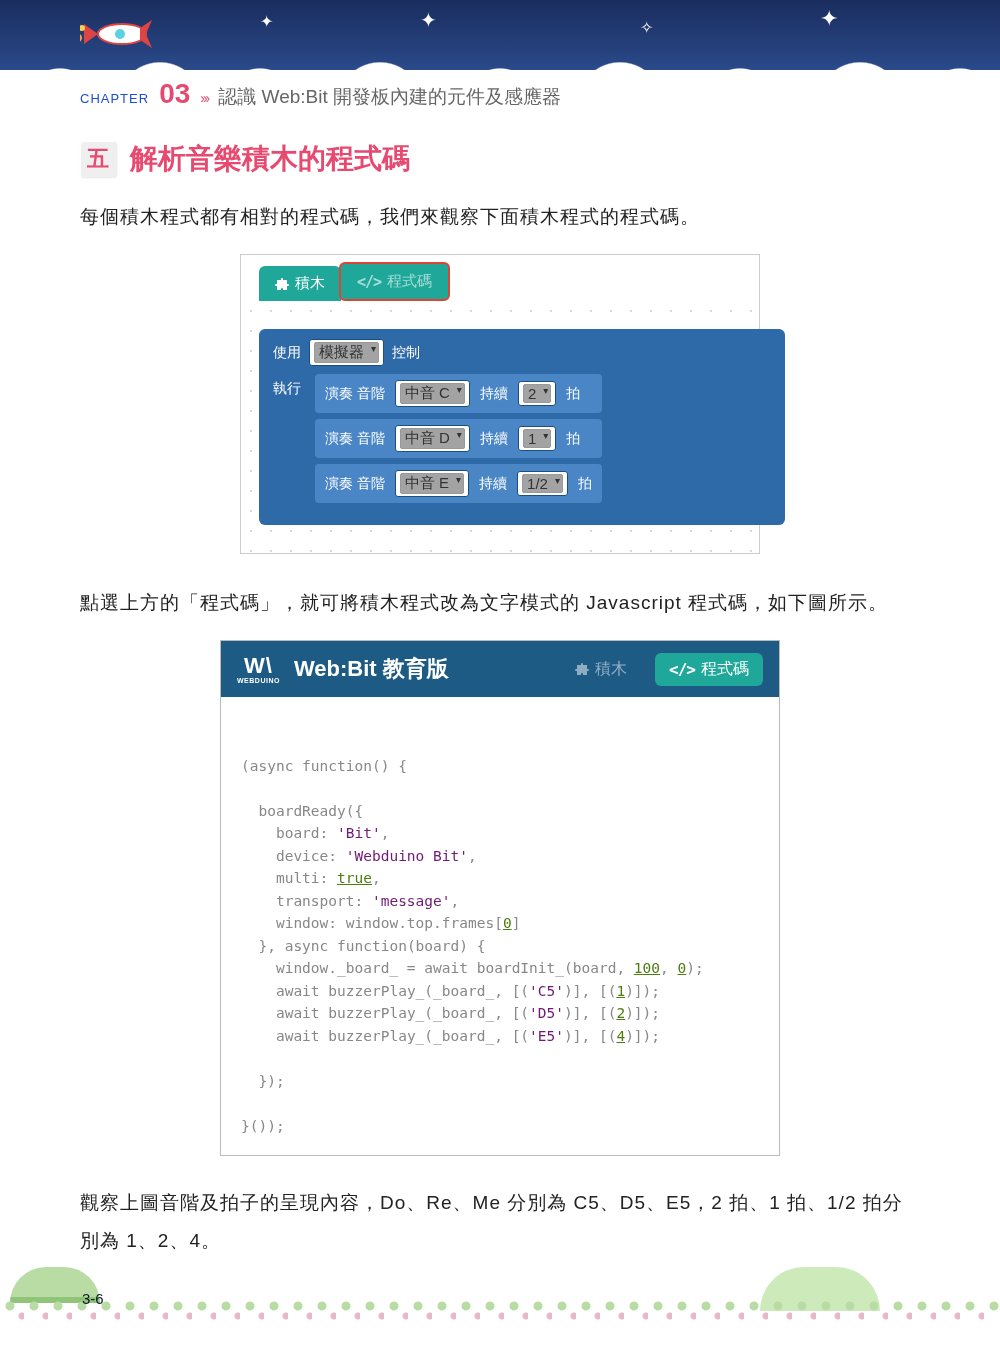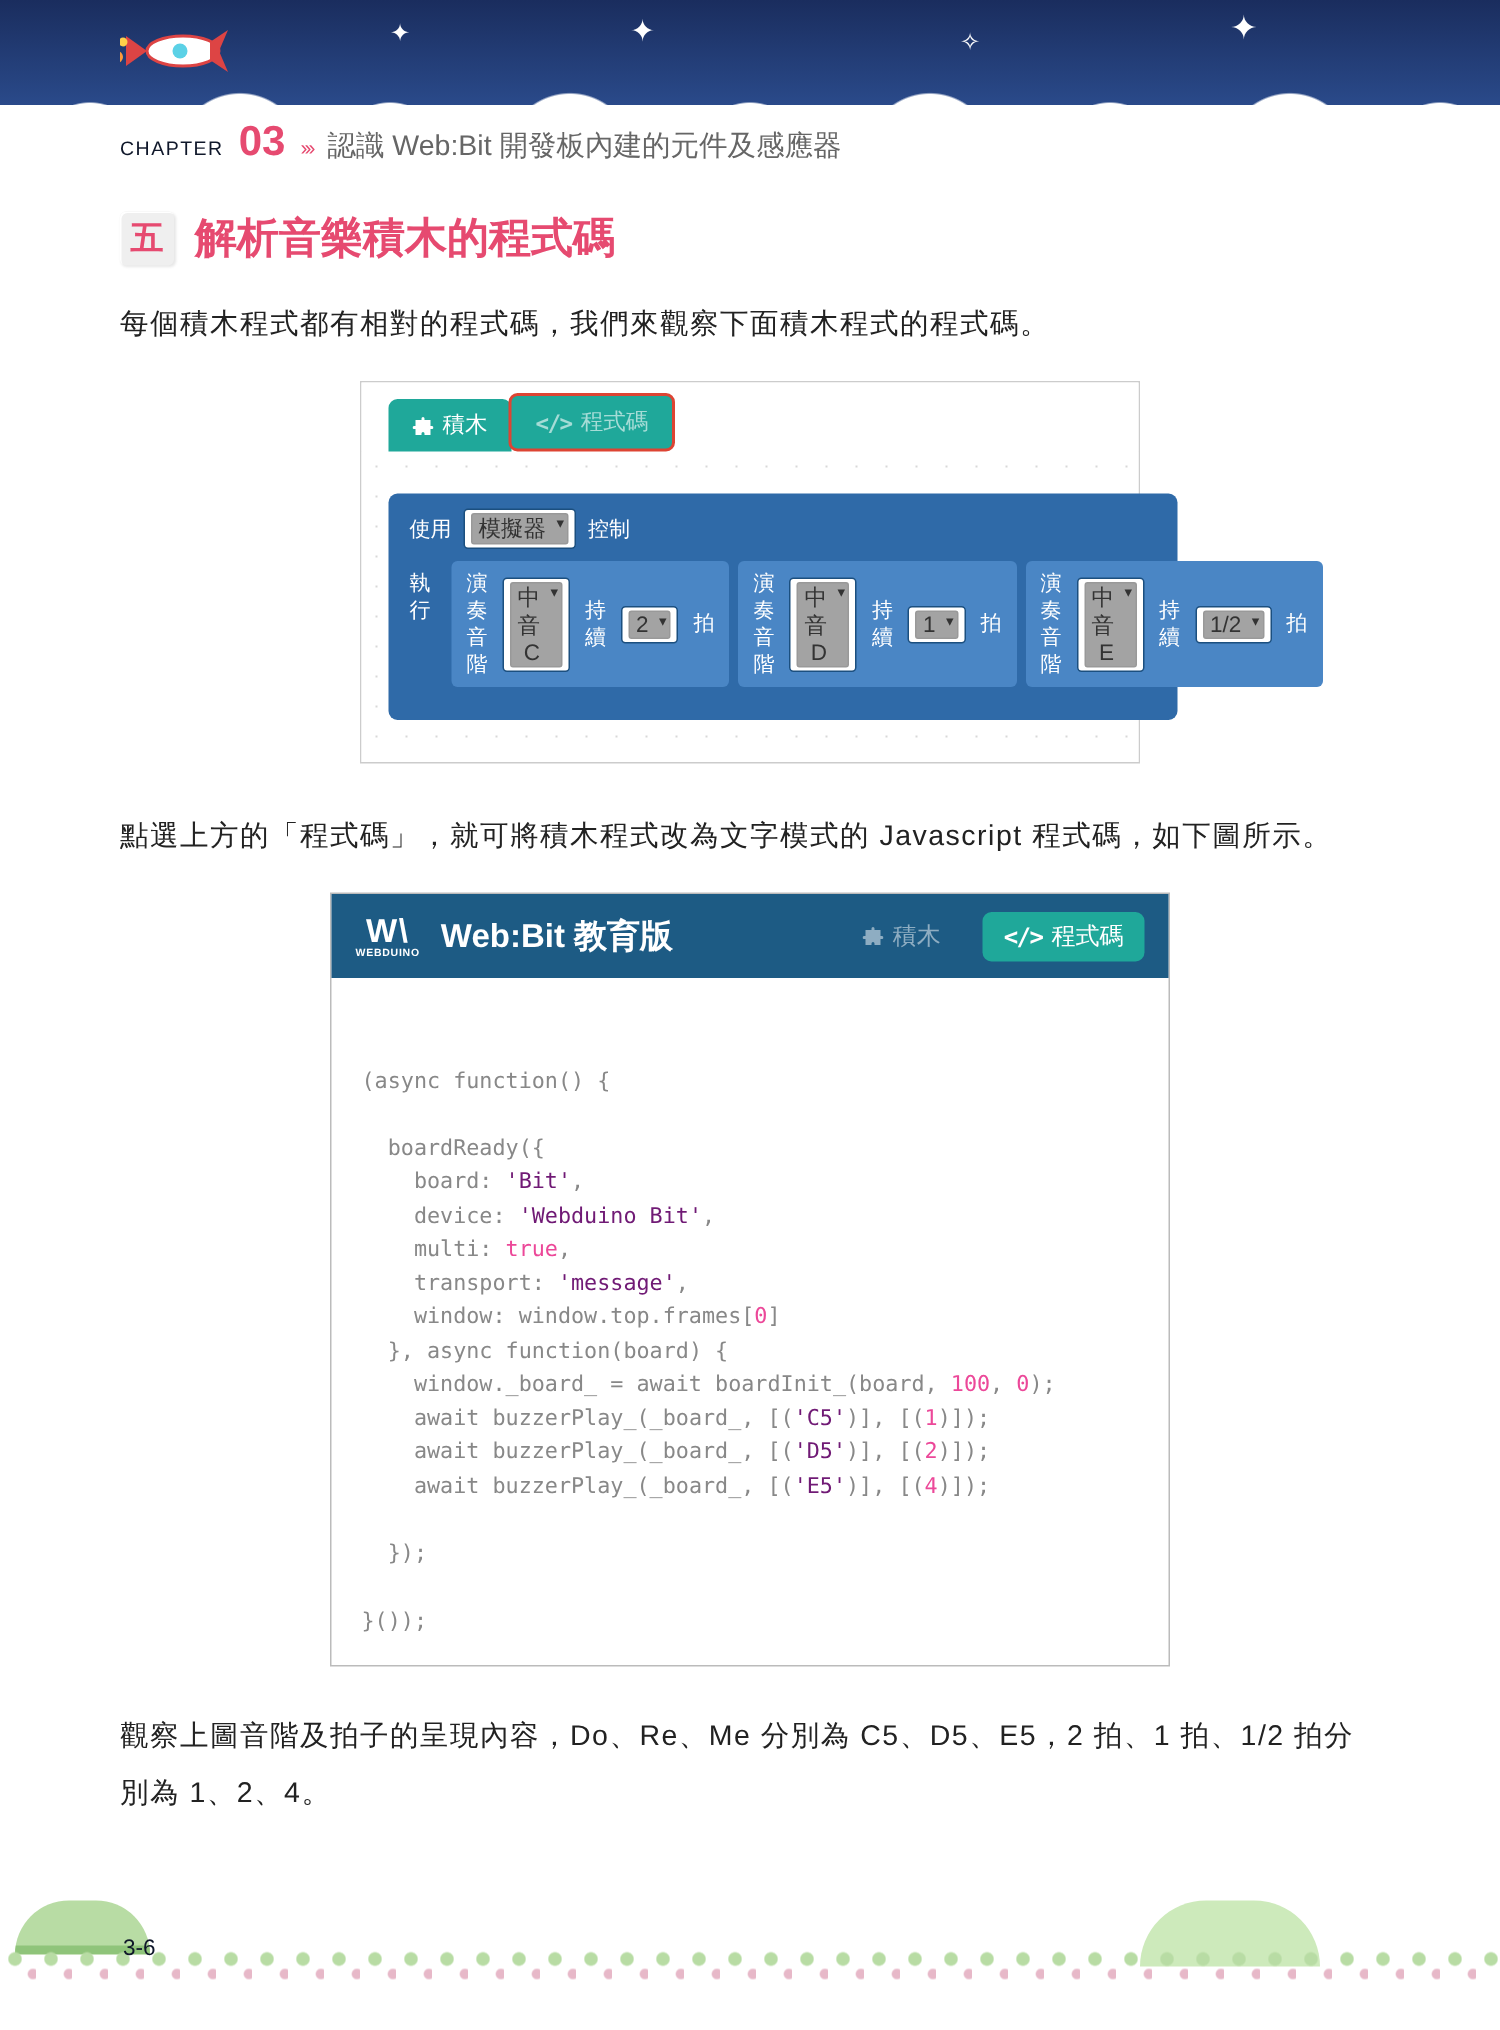--- a/index.html
+++ b/index.html
@@ -29,21 +29,21 @@
       radial-gradient(70px 70px at 880px 80px, #fff 60%, transparent 62%),
       radial-gradient(60px 60px at 980px 80px, #fff 60%, transparent 62%);
   }
   .rocket {
     position: absolute; top: 10px; left: 80px; width: 80px; height: 50px;
   }
   .chapter-line {
     position: absolute; top: 78px; left: 80px;
     font-size: 18px; color: #555; display: flex; align-items: baseline; gap: 10px;
   }
-  .chapter-label { font-size: 13px; letter-spacing: 1px; color: #0f172a; }
+  .chapter-label { font-size: 13px; letter-spacing: 1px; color: #1d4ed8; }
   .chapter-num { font-size: 28px; font-weight: bold; color: #e64a70; }
   .chapter-arrows { color: #e64a70; font-size: 14px; letter-spacing: -2px; }
   .chapter-title { color: #666; font-size: 19px; }
 
   .content { position: absolute; top: 140px; left: 80px; right: 80px; }
 
   .sec-head { display: flex; align-items: center; gap: 14px; margin-bottom: 20px; }
   .sec-badge {
     width: 36px; height: 36px; background: #efefef; border-radius: 4px;
     display: flex; align-items: center; justify-content: center;
@@ -79,21 +79,21 @@
     background: #2f6aa8; border-radius: 6px; padding: 10px 14px 14px 14px; width: 526px;
     color: #fff; font-size: 14px;
   }
   .block-row { display: flex; align-items: center; gap: 8px; margin-bottom: 8px; }
   .slot {
     background: #fff; color: #333; border-radius: 3px; padding: 2px 4px;
     display: inline-flex; align-items: center; font-size: 13px; border: 1px solid #1b4f7f;
   }
   .dd { background: #a3a3a3; border: 1px solid #999; border-radius: 2px; padding: 0 14px 0 4px; font-size: 15px; position: relative; color: #333; text-align: right; }
   .dd::after { content: "▾"; position: absolute; right: 2px; top: 0; font-size: 10px; color: #333; }
-  .inner-stack { margin-left: 38px; display: flex; gap: 6px; }
+  .inner-stack { margin-left: 38px; display: flex; flex-direction: column; gap: 6px; }
   .inner-block {
     background: #4a86c5; border-radius: 4px; padding: 6px 10px;
     display: flex; align-items: center; gap: 10px; justify-content: flex-start;
   }
 
   
   .fig2 {
     width: 560px; margin: 0 auto 28px auto;
     border: 1px solid #bbb; background: #fff;
   }
@@ -109,21 +109,21 @@
     display: inline-flex; align-items: center; gap: 6px; padding: 6px 14px;
     border-radius: 6px; font-size: 16px; color: #fff;
   }
   .pill-inactive { color: rgba(255,255,255,0.5); }
   .pill-active { background: #1fa89a; }
   .code-area {
     font-family: Consolas, Menlo, monospace; font-size: 14.5px; line-height: 1.55;
     padding: 18px 20px; color: #888; white-space: pre; margin-top: 40px;
   }
   .c-str { color: #701a75; }
-  .c-num { color: #ec4899; }
+  .c-num { color: #4d7c0f; text-decoration: underline; }
   .c-kw  { color: #888; }
 
   .footer {
     position: absolute; bottom: 30px; left: 0; right: 0; height: 70px;
   }
   .hill1 {
     position: absolute; bottom: 20px; left: 10px; width: 90px; height: 36px;
     background: #b8dca4; border-radius: 100px 100px 0 0;
     box-shadow: inset 0 -6px 0 #8fc47a;
   }

